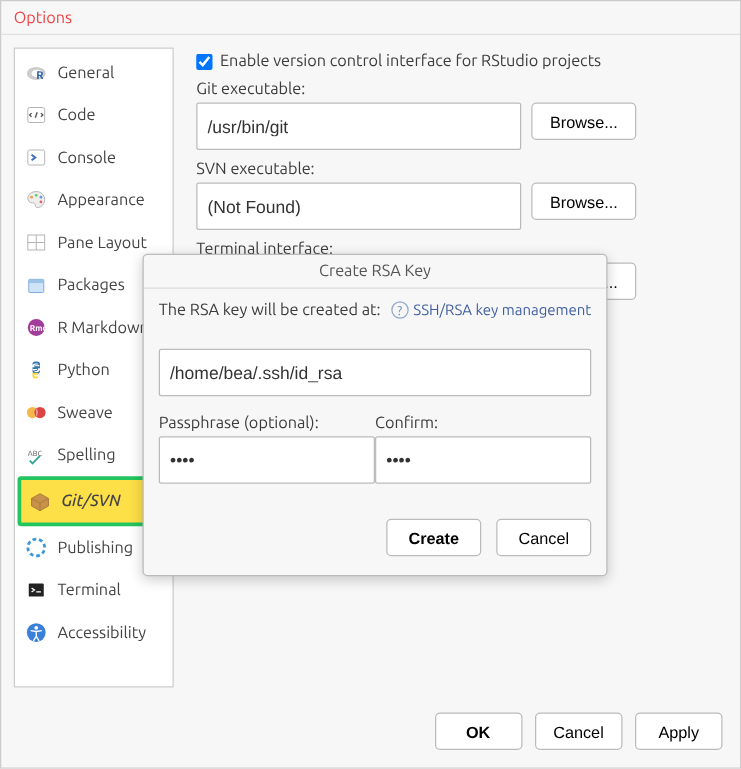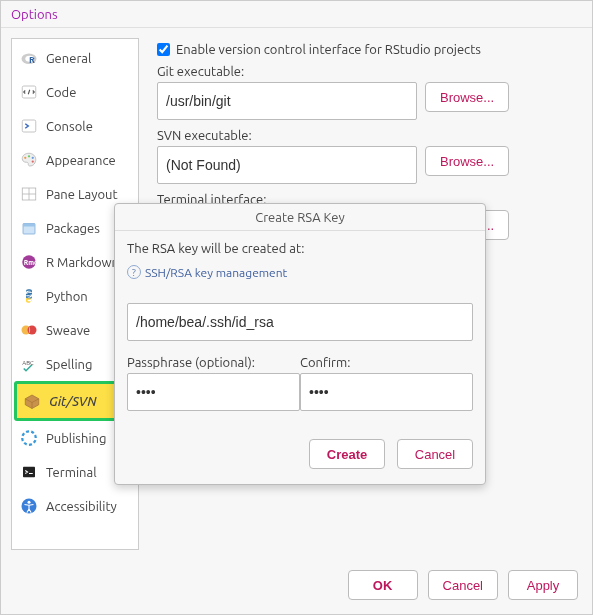--- a/index.html
+++ b/index.html
@@ -15,21 +15,21 @@
       height: 615px;
       border: 1px solid #ccc;
       background: #f7f7f7;
       position: relative;
       display: flex;
       flex-direction: column;
     }
     .titlebar {
       padding: 6px 10px;
       font-size: 13px;
-      color: #a21caf;
+      color: #ef4444;
       border-bottom: 1px solid #e0e0e0;
     }
     .content {
       flex: 1;
       display: flex;
       padding: 10px;
       gap: 0;
     }
     .sidebar {
       width: 128px;
@@ -90,21 +90,21 @@
     }
     .wide-input { width: 260px; }
     .btn {
       height: 30px;
       border: 1px solid #bbb;
       background: #fff;
       padding: 0 14px;
       font-size: 13px;
       border-radius: 4px;
       cursor: pointer;
-      color: #be185d;
+      color: #000000;
     }
     .footer {
       display: flex;
       justify-content: flex-end;
       gap: 10px;
       padding: 10px 14px 14px;
     }
     .footer .btn { min-width: 70px; }
     .footer .btn.bold { font-weight: 600; }
 
@@ -126,22 +126,20 @@
       border-bottom: 1px solid #ddd;
       text-align: center;
     }
     .dialog-body {
       padding: 10px 12px 12px;
     }
     .dialog-toprow {
       display: flex;
       justify-content: space-between;
       align-items: flex-start;
-      gap: 10px;
-      flex-direction: column;
     }
     .dialog-msg { flex: 1; }
     .help-link {
       display: flex;
       align-items: center;
       gap: 4px;
       color: #3f5f9f;
       font-size: 12px;
       cursor: pointer;
       white-space: nowrap;

